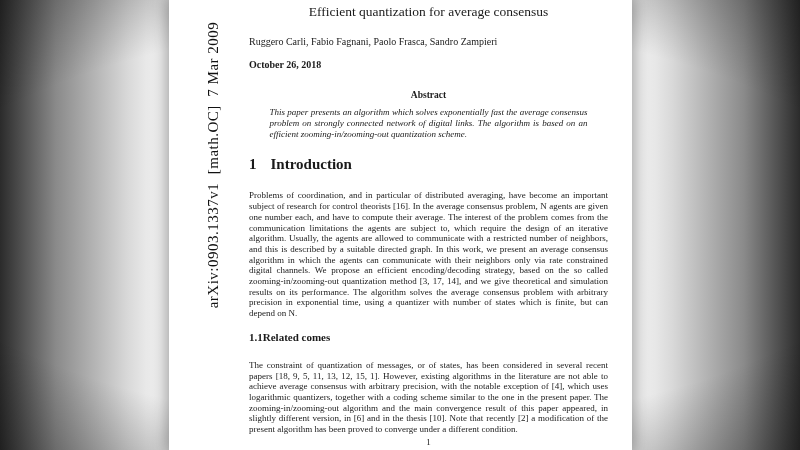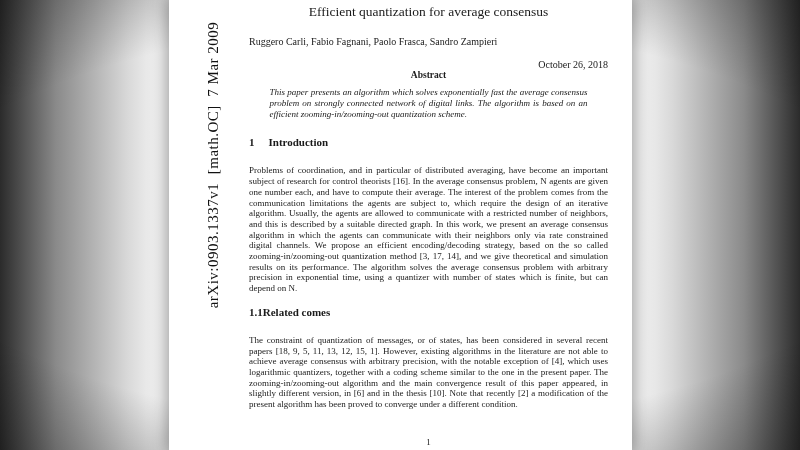--- a/index.html
+++ b/index.html
@@ -52,38 +52,40 @@
     margin: 2px 0 16px 0;
   }
   .authors {
     margin-top: 13px;
     font-size: 10px;
     text-align: left;
   }
   .date {
     margin-top: 12px;
     font-size: 10px;
-    text-align: right;
+    text-align: left;
+    font-weight: bold;
   }
   .abstract-heading {
+    margin-top: 20px;
     font-size: 9.5px;
     font-weight: bold;
     text-align: center;
   }
   .abstract-text {
     width: 318px;
     margin: 7px auto 0 auto;
     font-size: 9px;
     line-height: 1.2;
     text-align: justify;
     font-style: italic;
   }
   .section-heading {
     margin-top: 17px;
-    font-size: 11px;
+    font-size: 15px;
     font-weight: bold;
   }
   .section-heading .sec-num { margin-right: 14px; }
   .subsection-heading {
     margin-top: 12px;
     font-size: 11px;
     font-weight: bold;
   }
   .subsection-heading .sec-num { margin-right: 0; }
   .body-text {

